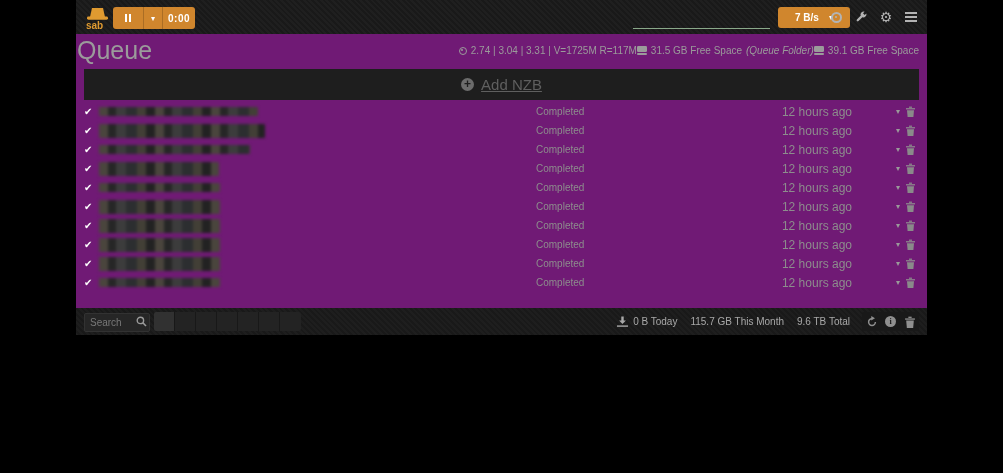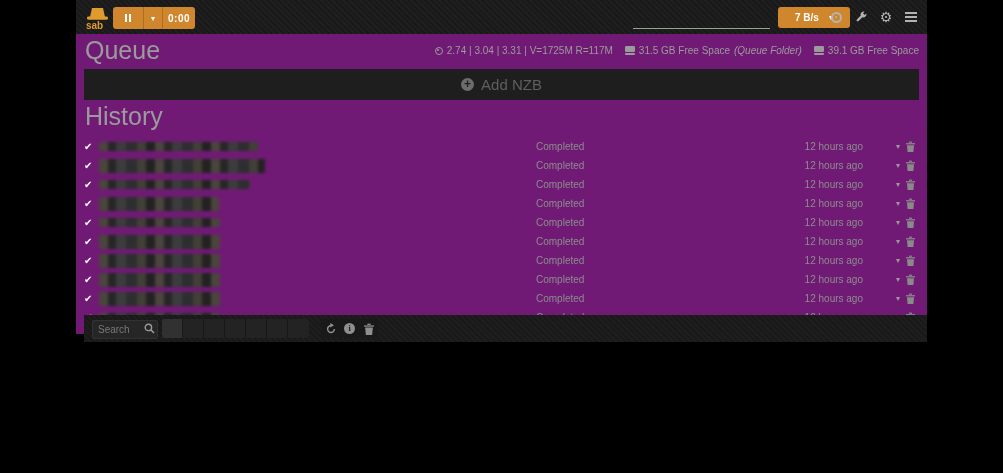--- a/index.html
+++ b/index.html
@@ -31,55 +31,55 @@
   .icon-btn { display:flex; align-items:center; justify-content:center; width:16px; height:16px;
     color:#b3b3b3; font-size:14px; cursor:pointer; }
   .plus-ring { width:11px; height:11px; border:2px solid #b3b3b3; border-radius:50%;
     position:relative; }
   .plus-ring::after { content:""; position:absolute; left:2.5px; top:2.5px; width:2px; height:2px;
     background:#b3b3b3; border-radius:50%; }
   .burger { display:flex; flex-direction:column; gap:2px; }
   .burger i { width:12px; height:2px; background:#b3b3b3; }
 
   
-  .h1 { font-size:25px; font-weight:400; color:#9b9b9b; padding:2px 9px 4px; }
+  .h1 { font-size:25px; font-weight:400; color:#9b9b9b; padding:2px 1px 4px; }
   .queue-head { position:relative; }
-  .queue-status { position:absolute; right:8px; top:11px; display:flex; gap:12px;
+  .queue-status { position:absolute; right:8px; top:11px; display:flex; gap:0;
     align-items:center; font-size:10px; color:#9b9b9b; white-space:nowrap; }
   .stat-item { display:flex; align-items:center; gap:4px; }
   .ring-dot { width:8px; height:8px; border:1.5px solid #9b9b9b; border-radius:50%;
     position:relative; display:inline-block; }
   .ring-dot::after { content:""; position:absolute; left:1.5px; top:1.5px; width:2px;
     height:2px; border-radius:50%; background:#9b9b9b; }
   .italic { font-style:italic; }
 
   
   .add-banner { margin:0 8px; height:31px; background:#1e1e1e; display:flex;
     align-items:center; justify-content:center; gap:7px; cursor:pointer; }
   .add-circle { width:13px; height:13px; border-radius:50%; background:#6c6c6c; color:#1e1e1e;
     font-size:12px; line-height:13px; text-align:center; font-weight:bold; }
-  .add-label { color:#5f5f5f; font-size:15px; }
+  .add-label { color:#5f5f5f; font-size:15px;text-decoration:underline; }
 
   
   .hlist { padding-top:2px; }
   .hrow { position:relative; height:19px; display:flex; align-items:center; padding:0 8px; }
   .check { color:#fdfdfd; font-size:10px; width:15px; }
   .blur-name { height:9px; border-radius:1px; filter:blur(1.6px);
     background:repeating-linear-gradient(90deg,#4a453d 0 9px,#262626 9px 17px,
       #3c3c3c 17px 27px,#2c2e30 27px 38px,#423f36 38px 47px,#222 47px 56px); }
   .blur-name.tall { height:14px; }
   .row-status { position:absolute; left:460px; font-size:10px; color:#8d8d8d;text-align:center; }
-  .row-age { position:absolute; right:64px; font-size:10px; color:#8d8d8d; }
+  .row-age { position:absolute; right:75px; font-size:12px; color:#8d8d8d; }
   .row-caret { position:absolute; right:27px; color:#9a9a9a; font-size:8px; cursor:pointer; }
   .row-trash { position:absolute; right:12px; cursor:pointer; display:flex; }
 
   
-  .footer { position:absolute; left:0; right:0; top:315px; height:27px;
+  .footer { position:absolute; left:0; right:0; top:308px; height:27px;
     background:repeating-linear-gradient(45deg,#1e1e1e 0 2px,#191919 2px 4px);
-    display:flex; align-items:center; padding:0 8px;margin-left:8px; }
+    display:flex; align-items:center; padding:0 8px; }
   .search-wrap { position:relative; width:66px; height:19px; }
   .search-wrap input { width:100%; height:100%; background:#262626; border:1px solid #323232;
     border-radius:2px; color:#bbb; font-size:10px; padding:0 16px 0 5px; font-family:inherit; }
   .search-wrap input::placeholder { color:#787878; }
   .search-icon { position:absolute; right:3px; top:3.5px; }
   .pages { display:flex; margin-left:4px; border-radius:2px; overflow:hidden; }
   .page { min-width:21px; padding:0 4px; height:19px; line-height:19px; text-align:center;
     font-size:10px; color:#cfcfcf; background:#232323; border-right:1px solid #181818;
     cursor:pointer; }
   .page.active { background:#313131; color:#fff; }
@@ -168,21 +168,20 @@
         <span>39.1 GB Free Space</span>
       </span>
     </div>
   </div>
 
   <div class="add-banner">
     <span class="add-circle">+</span>
     <span class="add-label">Add NZB</span>
   </div>
 
-  <h1 class="h1">History</h1>
 
   <div class="hlist">
     <div class="hrow">
         <span class="check">✔</span>
         <span class="blur-name" style="width: 159px;"></span>
         <span class="row-status">Completed</span>
         <span class="row-age">12 hours ago</span>
         <span class="row-caret">▾</span>
         <span class="row-trash">
           <svg width="9" height="11" viewBox="0 0 9 11">
@@ -332,20 +331,31 @@
     <div class="pages">
       <span class="page active"></span>
         <span class="page"></span>
         <span class="page"></span>
         <span class="page"></span>
         <span class="page"></span>
         <span class="page"></span>
         <span class="page"></span>
     </div>
 
+    <div class="fstats">
+      <span class="fstat">
+        <svg width="11" height="11" viewBox="0 0 11 11">
+            <path d="M4.3 0.5h2.4v4h2.2L5.5 8 2.1 4.5h2.2z" fill="#a8a8a8"></path>
+            <rect y="9.4" width="11" height="1.4" fill="#a8a8a8"></rect>
+          </svg>
+        <span>0 B Today</span>
+      </span>
+      <span>115.7 GB This Month</span>
+      <span>9.6 TB Total</span>
+    </div>
 
     <div class="fbtn-group">
       <span class="fbtn">
         <svg width="12" height="12" viewBox="0 0 16 16">
           <path d="M8 2.5a5.5 5.5 0 1 0 5.5 5.5h-2A3.5 3.5 0 1 1 8 4.5z" fill="#8f8f8f"></path>
           <path d="M7 0 L12 3 L7 6 Z" fill="#8f8f8f"></path>
         </svg>
       </span>
       <span class="fbtn">
         <span class="info-circle">i</span>

